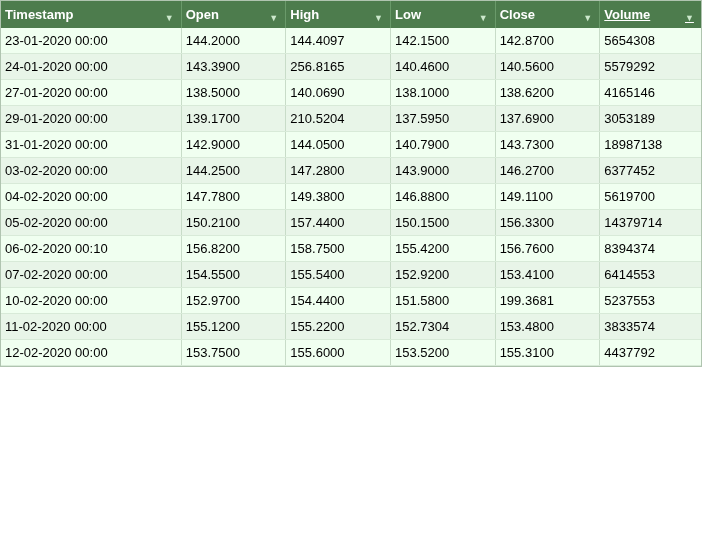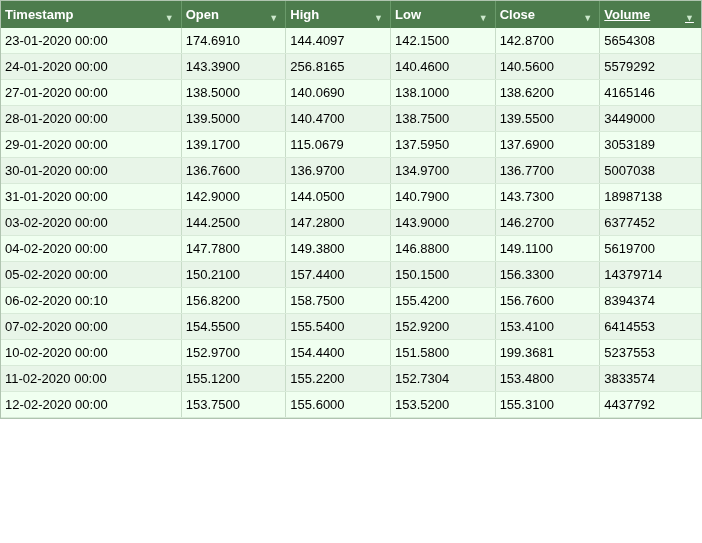--- a/index.html
+++ b/index.html
@@ -128,21 +128,21 @@
             <div class="th-inner">
     <span>Volume</span>
     <span class="sort-icon"></span>
   </div>
           </th>
         </tr>
     </thead>
     <tbody id="table-body">
     <tr>
           <td>23-01-2020 00:00</td>
-          <td>174.6910</td>
+          <td>144.2000</td>
           <td>144.4097</td>
           <td>142.1500</td>
           <td>142.8700</td>
           <td>5654308</td>
         </tr>
         <tr>
           <td>24-01-2020 00:00</td>
           <td>143.3900</td>
           <td>256.8165</td>
           <td>140.4600</td>
@@ -151,42 +151,26 @@
         </tr>
         <tr>
           <td>27-01-2020 00:00</td>
           <td>138.5000</td>
           <td>140.0690</td>
           <td>138.1000</td>
           <td>138.6200</td>
           <td>4165146</td>
         </tr>
         <tr>
-          <td>28-01-2020 00:00</td>
-          <td>139.5000</td>
-          <td>140.4700</td>
-          <td>138.7500</td>
-          <td>139.5500</td>
-          <td>3449000</td>
-        </tr>
-        <tr>
           <td>29-01-2020 00:00</td>
           <td>139.1700</td>
-          <td>115.0679</td>
+          <td>210.5204</td>
           <td>137.5950</td>
           <td>137.6900</td>
           <td>3053189</td>
-        </tr>
-        <tr>
-          <td>30-01-2020 00:00</td>
-          <td>136.7600</td>
-          <td>136.9700</td>
-          <td>134.9700</td>
-          <td>136.7700</td>
-          <td>5007038</td>
         </tr>
         <tr>
           <td>31-01-2020 00:00</td>
           <td>142.9000</td>
           <td>144.0500</td>
           <td>140.7900</td>
           <td>143.7300</td>
           <td>18987138</td>
         </tr>
         <tr>

